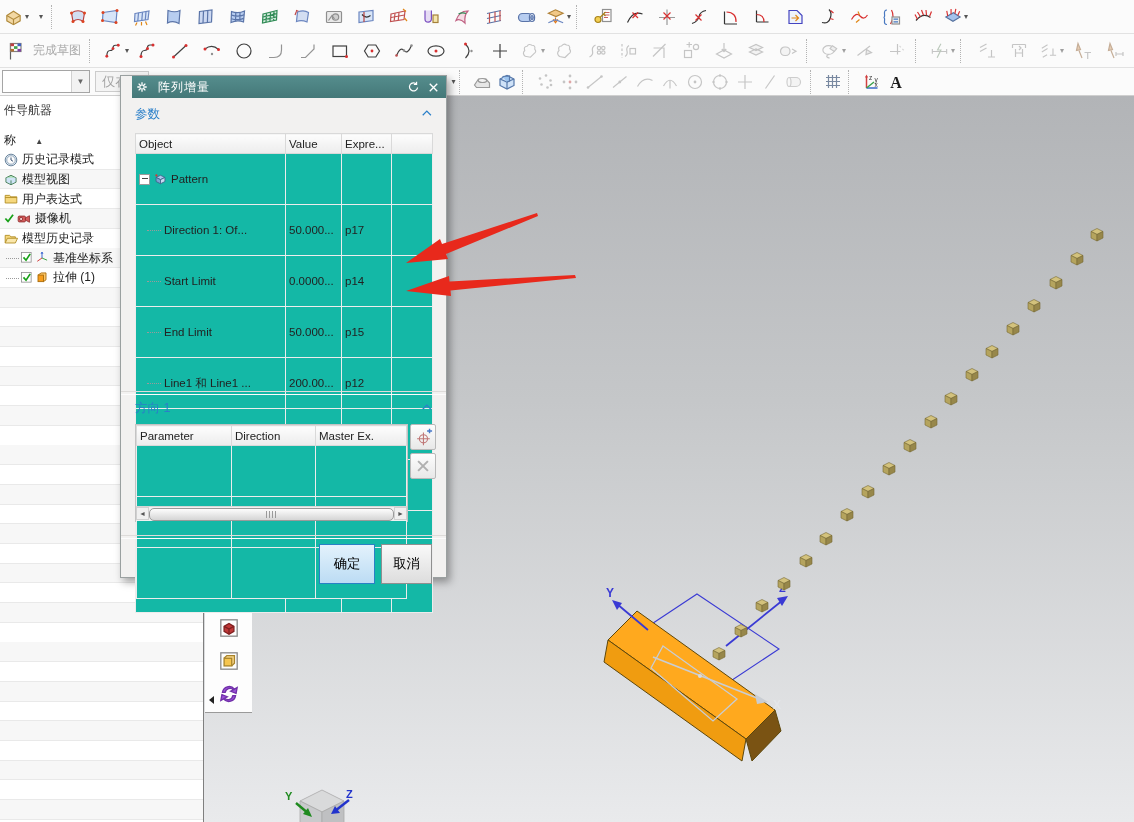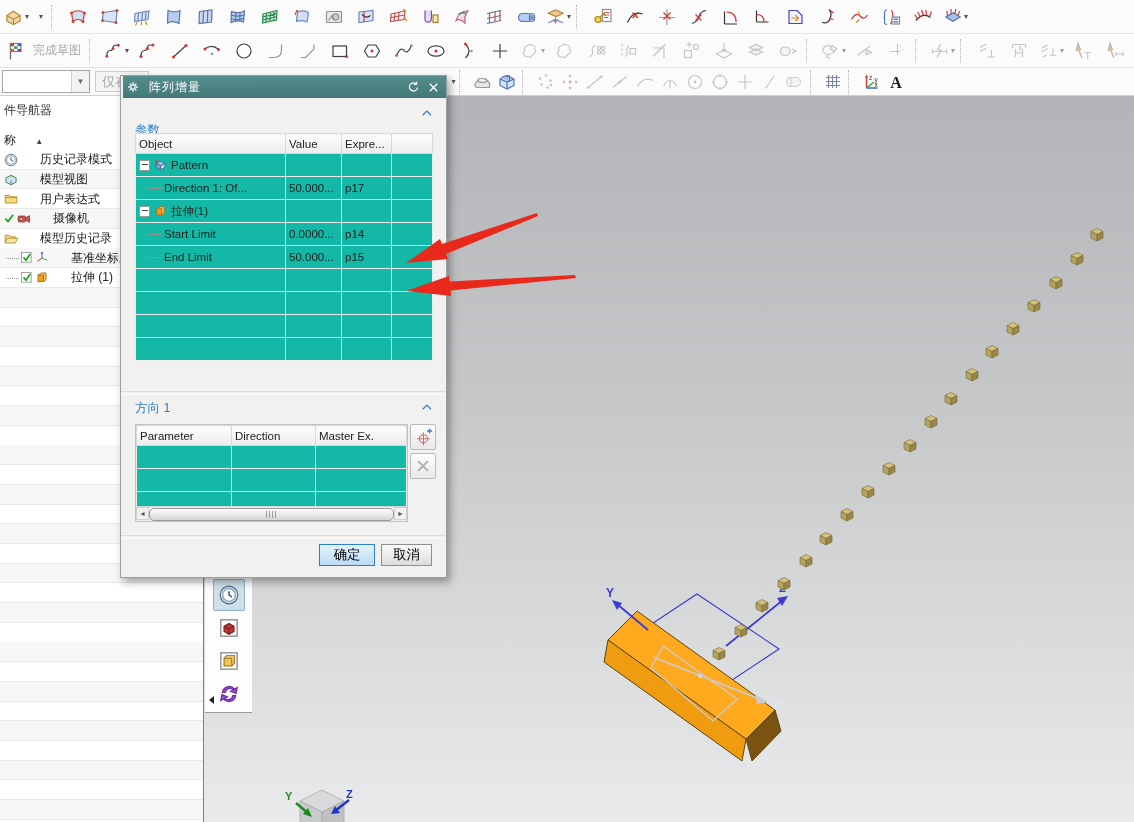--- a/index.html
+++ b/index.html
@@ -34,68 +34,68 @@
        border-right:1px solid #7f7f7f;box-sizing:border-box;}
   #nav .ntitle{position:absolute;left:4px;top:6px;color:#333;}
   #nav .nhead{position:absolute;left:0;top:36px;right:0;height:18px;border-bottom:1px solid #d6d6d6;}
   #nav .nhead span{margin-left:4px;}
   #nav .nhead .tri{font-size:8px;color:#444;margin-left:16px;}
   #nav .ngrid{position:absolute;left:0;right:0;top:54px;bottom:0;
        background:repeating-linear-gradient(180deg,#ffffff 0 18.7px,#e9e9e9 18.7px 19.7px,
        #f7f7f7 19.7px 38.4px,#e9e9e9 38.4px 39.4px);}
   #ntree{position:absolute;left:0;right:0;top:54px;}
   .nrow{height:19.7px;display:flex;align-items:center;white-space:nowrap;}
-  .nrow .lab{margin-left:21px;}
+  .nrow .lab{margin-left:3px;}
   .nrow svg{flex:0 0 auto;}
   .ind{width:13px;height:1px;border-bottom:1px dotted #9a9a9a;margin:0 1px 0 6px;flex:0 0 auto;}
   
   #strip{position:absolute;left:205px;top:576px;width:47px;height:137px;background:#fdfdfd;
         border-bottom:1px solid #9a9a9a;box-sizing:border-box;display:flex;flex-direction:column;
         align-items:center;padding-top:3px;z-index:5;}
   #strip .sbtn{width:32px;height:32px;display:flex;align-items:center;justify-content:center;
         border:1px solid transparent;margin-bottom:1px;background:transparent;padding:0;}
   #strip .sbtn.sel{background:#cfdfe9;border-color:#8fb0c4;border-radius:2px;}
   #strip .collapse{position:absolute;left:4px;bottom:8px;width:0;height:0;
         border-top:4px solid transparent;border-bottom:4px solid transparent;border-right:5px solid #222;}
   
   #viewport{position:absolute;left:204px;top:96px;right:0;bottom:0;
         background:linear-gradient(180deg,#b2b4b7 0%,#c5c7c9 42%,#e9eaec 100%);}
   
   #dlg{position:absolute;left:120px;top:75px;width:327px;height:503px;background:#f2f1f0;
         border:1px solid #9aa0a0;box-sizing:border-box;box-shadow:3px 4px 8px rgba(0,0,0,.35);z-index:10;}
-  #dlg .dtitle{position:absolute;left:2px;top:0;right:0;height:22px;background:linear-gradient(180deg,#558d8d,#447878);
+  #dlg .dtitle{position:absolute;left:11px;top:0;right:0;height:22px;background:linear-gradient(180deg,#558d8d,#447878);
         color:#fff;display:flex;align-items:center;}
   #dlg .dtitle .ttl{margin-left:6px;letter-spacing:1px;}
   #dlg .dtitle .tbic{width:20px;height:20px;display:flex;align-items:center;justify-content:center;
         background:transparent;border:none;padding:0;}
   #dlg .dtitle .grow{flex:1;}
   .sect{position:absolute;left:14px;color:#2a7fc9;font-size:12.5px;}
   .chev{position:absolute;right:10px;width:16px;height:16px;background:transparent;border:none;padding:0;}
   .grp-sep{position:absolute;left:0;right:0;height:2px;border-top:1px solid #dddbd9;border-bottom:1px solid #fcfcfc;}
   table{border-collapse:collapse;table-layout:fixed;background:#14b8a6;}
   .dtbl{position:absolute;border:1px solid #c3c3c3;font-size:11.5px;}
   .dtbl th{font-weight:normal;text-align:left;padding:2px 3px;background:linear-gradient(180deg,#fdfdfd,#ececec);
         border:1px solid #d9d9d9;height:15px;white-space:nowrap;overflow:hidden;}
-  .dtbl td{border:1px solid #ececec;height:18px;padding:2px 3px;white-space:nowrap;overflow:hidden;}
+  .dtbl td{border:1px solid #ececec;height:18px;padding:16px 3px;white-space:nowrap;overflow:hidden;}
   .ocell{display:flex;align-items:center;}
   .nbox{width:9px;height:9px;border:1px solid #9a9a9a;background:#fff;position:relative;flex:0 0 auto;margin-right:3px;}
   .nbox::after{content:"";position:absolute;left:1.5px;right:1.5px;top:3.5px;border-top:1px solid #444;}
   .cdot{width:14px;height:1px;border-bottom:1px dotted #9a9a9a;margin:0 3px 0 8px;flex:0 0 auto;}
   .ocell svg{margin-right:3px;flex:0 0 auto;}
   #dirwrap{position:absolute;}
   .sbar{position:absolute;left:0;right:0;bottom:0;height:14px;background:#f0f0f0;border-top:1px solid #d5d5d5;}
   .sba{position:absolute;top:0;width:13px;height:13px;display:flex;align-items:center;justify-content:center;
         font-size:7px;color:#555;background:#f0f0f0;border:1px solid #d0d0d0;box-sizing:border-box;}
   .sthumb{position:absolute;left:13px;right:13px;top:1px;height:11px;border:1px solid #9a9a9a;border-radius:5px;
         background:linear-gradient(180deg,#fdfdfd,#d5d5d5);}
   .sgrip{position:absolute;left:50%;top:2px;width:12px;height:7px;margin-left:-6px;
         background:repeating-linear-gradient(90deg,#9a9a9a 0 1px,transparent 1px 3px);}
   .sidebtn{position:absolute;width:26px;height:26px;display:flex;align-items:center;justify-content:center;
         background:linear-gradient(180deg,#fdfdfd,#e8e8e8);border:1px solid #b9b9b9;border-radius:2px;padding:0;}
-  .okbtn{position:absolute;height:22px;display:flex;align-items:center;justify-content:center;box-sizing:border-box;}
+  .okbtn{position:absolute;height:40px;display:flex;align-items:center;justify-content:center;box-sizing:border-box;}
   #okb{left:198px;top:468px;width:56px;background:linear-gradient(180deg,#e3f2fc,#bcdcf4);border:1px solid #2a80c6;}
   #cancelb{left:260px;top:468px;width:51px;background:linear-gradient(180deg,#f9f9f9,#dddddd);border:1px solid #8f8f8f;}
   
   #overlay{position:absolute;left:0;top:0;z-index:60;pointer-events:none;}
 </style>
 </head>
 <body>
 
 <div id="tb1" class="tb">
     <button class="tbtn">
@@ -909,21 +909,21 @@
       </button>
     <button class="tbic" style="margin-right:3px">
         <span id="closeIc">
           <svg width="15" height="15" viewBox="0 0 22 22" fill="none" stroke-width="1.2">
             <path d="M5.5 5.5 L16.5 16.5 M16.5 5.5 L5.5 16.5" stroke="#fff" stroke-width="2"></path>
           </svg>
         </span>
       </button>
   </div>
 
-  <div class="sect" style="top:46px">参数</div>
+  <div class="sect" style="top:30px">参数</div>
   <button class="chev" style="top:29px"><span class="chevIc"><svg width="15" height="15" viewBox="0 0 22 22" fill="none" stroke-width="1.2">
           <path d="M4 13.5 L10 7.5 L16 13.5" fill="none" stroke="#2a7fc9" stroke-width="1.8"></path>
         </svg></span></button>
 
   <table class="dtbl" id="ptable" style="left:14px;top:57px;width:298px">
     <colgroup>
         <col style="width:150px">
         <col style="width:56px">
         <col style="width:50px">
         <col>
@@ -963,54 +963,48 @@
               <span class="rl">Direction 1: Of...</span>
             </span>
           </td>
           <td>50.000...</td>
           <td>p17</td>
           <td></td>
         </tr>
         <tr>
           <td>
             <span class="ocell">
-              <span class="nbox"></span>
-              <span>
-                <svg width="15" height="15" viewBox="0 0 22 22" fill="none" stroke-width="1.2">
-                  <path d="M5.5 7 L10 4 H16.5 V13.5 L13 16" fill="#fcc76a" stroke="#a76a08"></path>
-                  <rect x="5.5" y="7" width="7.5" height="9" fill="#f79d1c" stroke="#a76a08"></rect>
-                </svg>
-              </span>
-              <span class="rl">拉伸(1)</span>
-            </span>
-          </td>
-          <td></td>
-          <td></td>
-          <td></td>
-        </tr>
-        <tr>
-          <td>
-            <span class="ocell">
               <span class="cdot"></span>
               <span class="rl">Start Limit</span>
             </span>
           </td>
           <td>0.0000...</td>
           <td>p14</td>
           <td></td>
         </tr>
         <tr>
           <td>
             <span class="ocell">
               <span class="cdot"></span>
               <span class="rl">End Limit</span>
             </span>
           </td>
           <td>50.000...</td>
           <td>p15</td>
+          <td></td>
+        </tr>
+        <tr>
+          <td>
+            <span class="ocell">
+              <span class="cdot"></span>
+              <span class="rl">Line1 和 Line1 ...</span>
+            </span>
+          </td>
+          <td>200.00...</td>
+          <td>p12</td>
           <td></td>
         </tr>
         <tr>
           <td></td>
           <td></td>
           <td></td>
           <td></td>
         </tr>
         <tr>
           <td></td>

